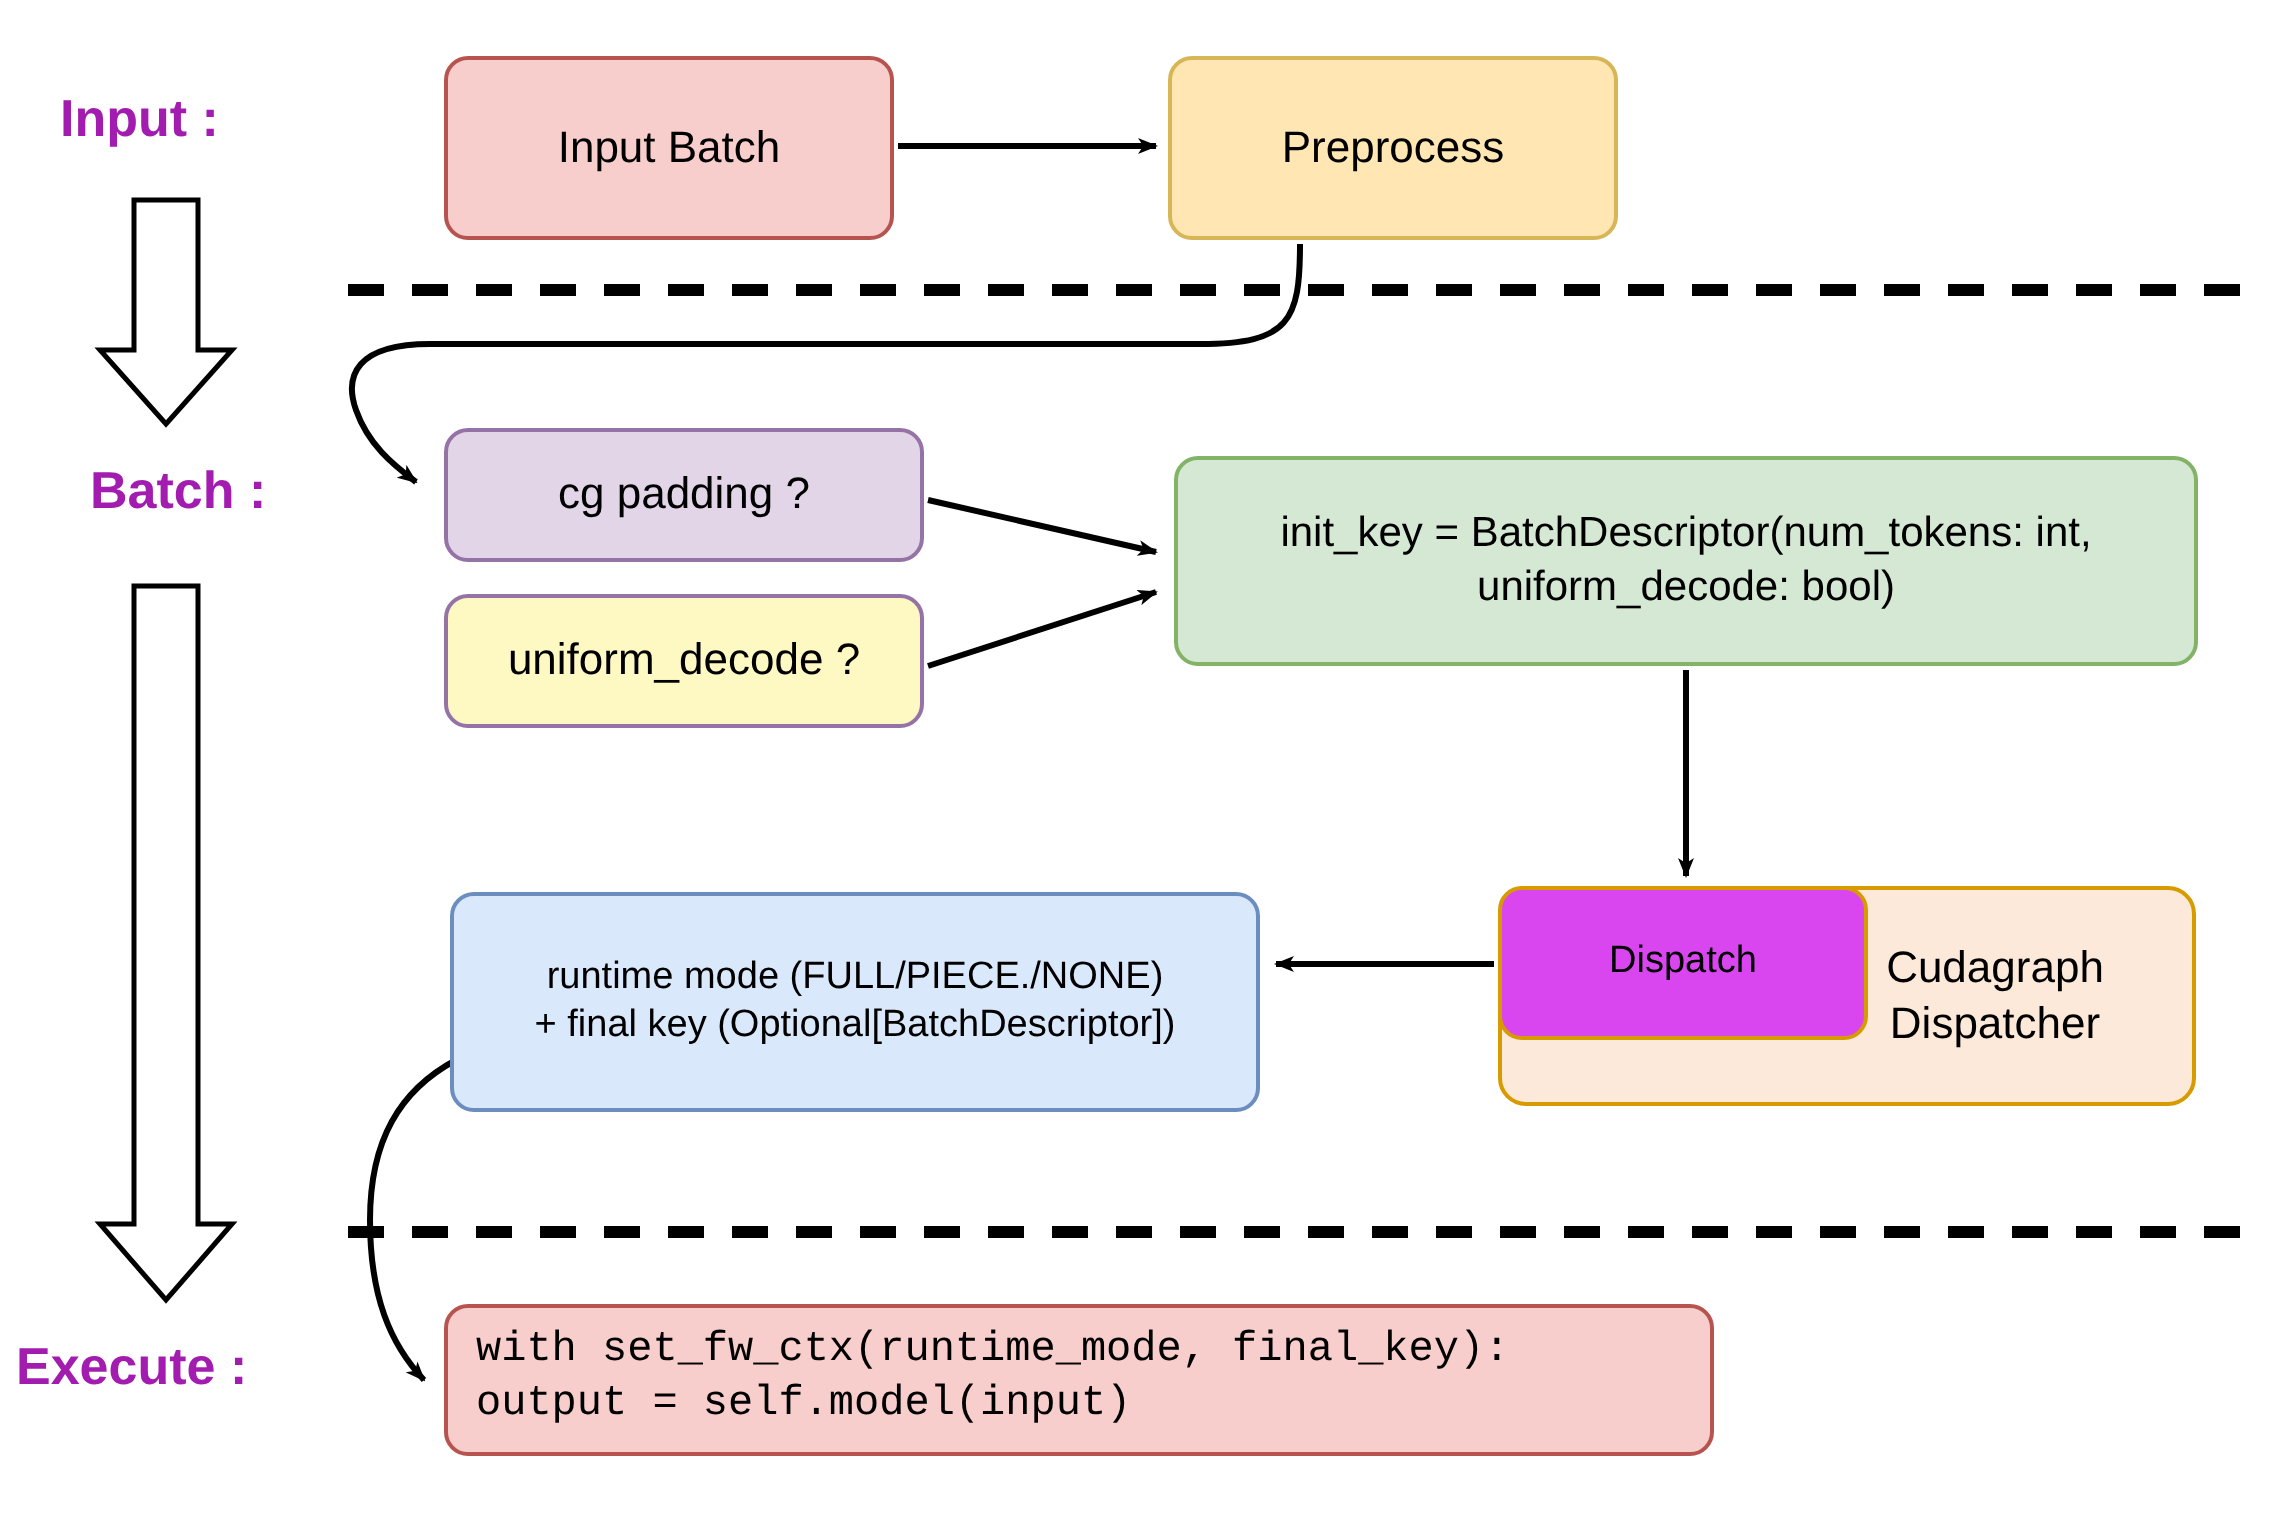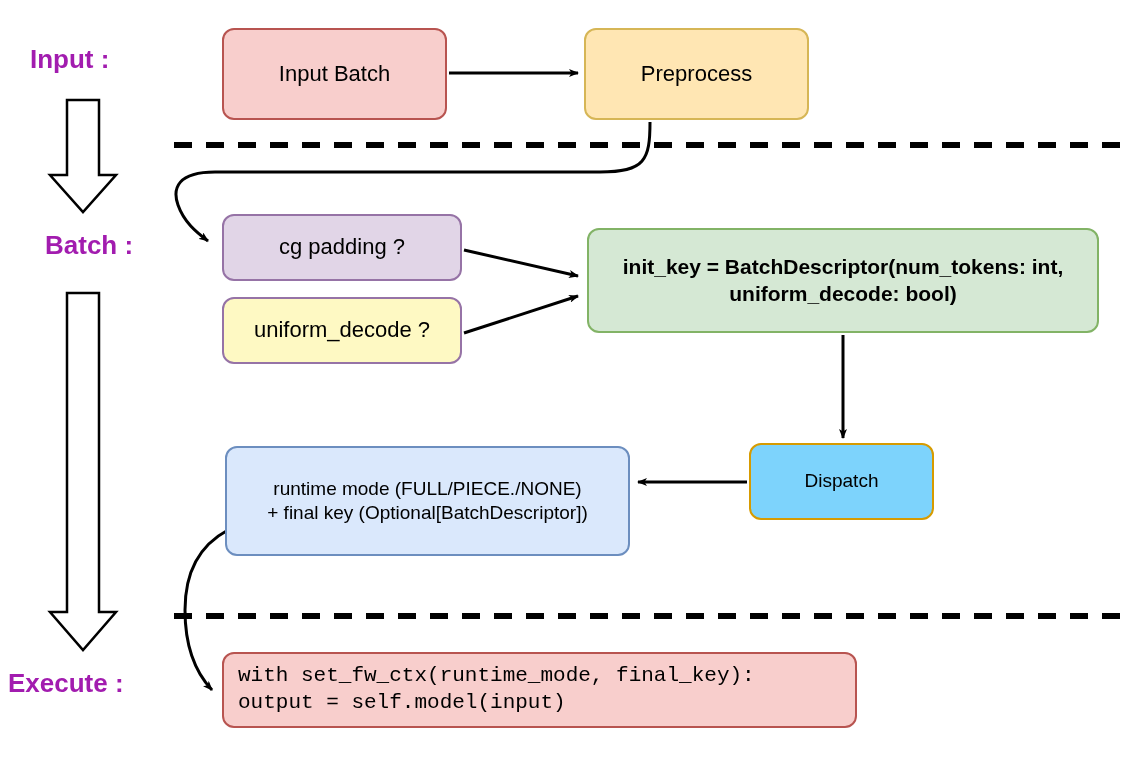--- a/index.html
+++ b/index.html
@@ -60,21 +60,21 @@
     justify-content: flex-start;
     padding-left: 14px;
   }
   .node.mono .node-text {
     text-align: left;
   }
   #node-input-batch   { left: 222px; top: 28px;  width: 225px; height: 92px;  font-size: 22px; }
   #node-preprocess    { left: 584px; top: 28px;  width: 225px; height: 92px;  font-size: 22px; }
   #node-cg-padding    { left: 222px; top: 214px; width: 240px; height: 67px;  font-size: 22px; }
   #node-uniform-dec   { left: 222px; top: 297px; width: 240px; height: 67px;  font-size: 22px; }
-  #node-init-key      { left: 587px; top: 228px; width: 512px; height: 105px; font-size: 21px; font-weight: bold; }
+  #node-init-key      { left: 587px; top: 228px; width: 512px; height: 105px; font-size: 21px; }
   #node-cudagraph     { left: 749px; top: 443px; width: 349px; height: 110px; font-size: 22px; border-radius: 14px; }
   #node-dispatch      { left: 749px; top: 443px; width: 185px; height: 77px;  font-size: 19px; border-radius: 12px; }
   #node-runtime-mode  { left: 225px; top: 446px; width: 405px; height: 110px; font-size: 19px; }
   #node-exec-code     { left: 222px; top: 652px; width: 635px; height: 76px; font-size: 21px; }
   #node-cudagraph .node-text { padding-left: 148px; }
   .label-input   { left: 30px;  top: 44px; }
   .label-plan    { left: 45px;  top: 230px; }
   .label-execute { left: 8px;   top: 668px; }
 </style>
 </head>
@@ -130,22 +130,26 @@
 
   <div class="node" id="node-uniform-dec" style="background-color: #fef9c3; border-color: rgb(150, 115, 166);">
     <span class="node-text">uniform_decode ?</span>
   </div>
 
   <div class="node" id="node-init-key" style="background-color: rgb(213, 232, 212); border-color: rgb(130, 179, 102);">
     <span class="node-text">init_key = BatchDescriptor(num_tokens: int,
 uniform_decode: bool)</span>
   </div>
 
+  <div class="node" id="node-cudagraph" style="background-color: rgb(253, 233, 217); border-color: rgb(215, 155, 0);">
+    <span class="node-text">Cudagraph
+Dispatcher</span>
+  </div>
 
-  <div class="node" id="node-dispatch" style="background-color: #7dd3fc; border-color: rgb(215, 155, 0);">
+  <div class="node" id="node-dispatch" style="background-color: #d946ef; border-color: rgb(215, 155, 0);">
     <span class="node-text">Dispatch</span>
   </div>
 
   <div class="node" id="node-runtime-mode" style="background-color: rgb(218, 232, 252); border-color: rgb(108, 142, 191);">
     <span class="node-text">runtime mode (FULL/PIECE./NONE)
 + final key (Optional[BatchDescriptor])</span>
   </div>
 
   <div class="node mono" id="node-exec-code" style="background-color: rgb(248, 206, 204); border-color: rgb(184, 84, 80);">
     <span class="node-text">with set_fw_ctx(runtime_mode, final_key):

